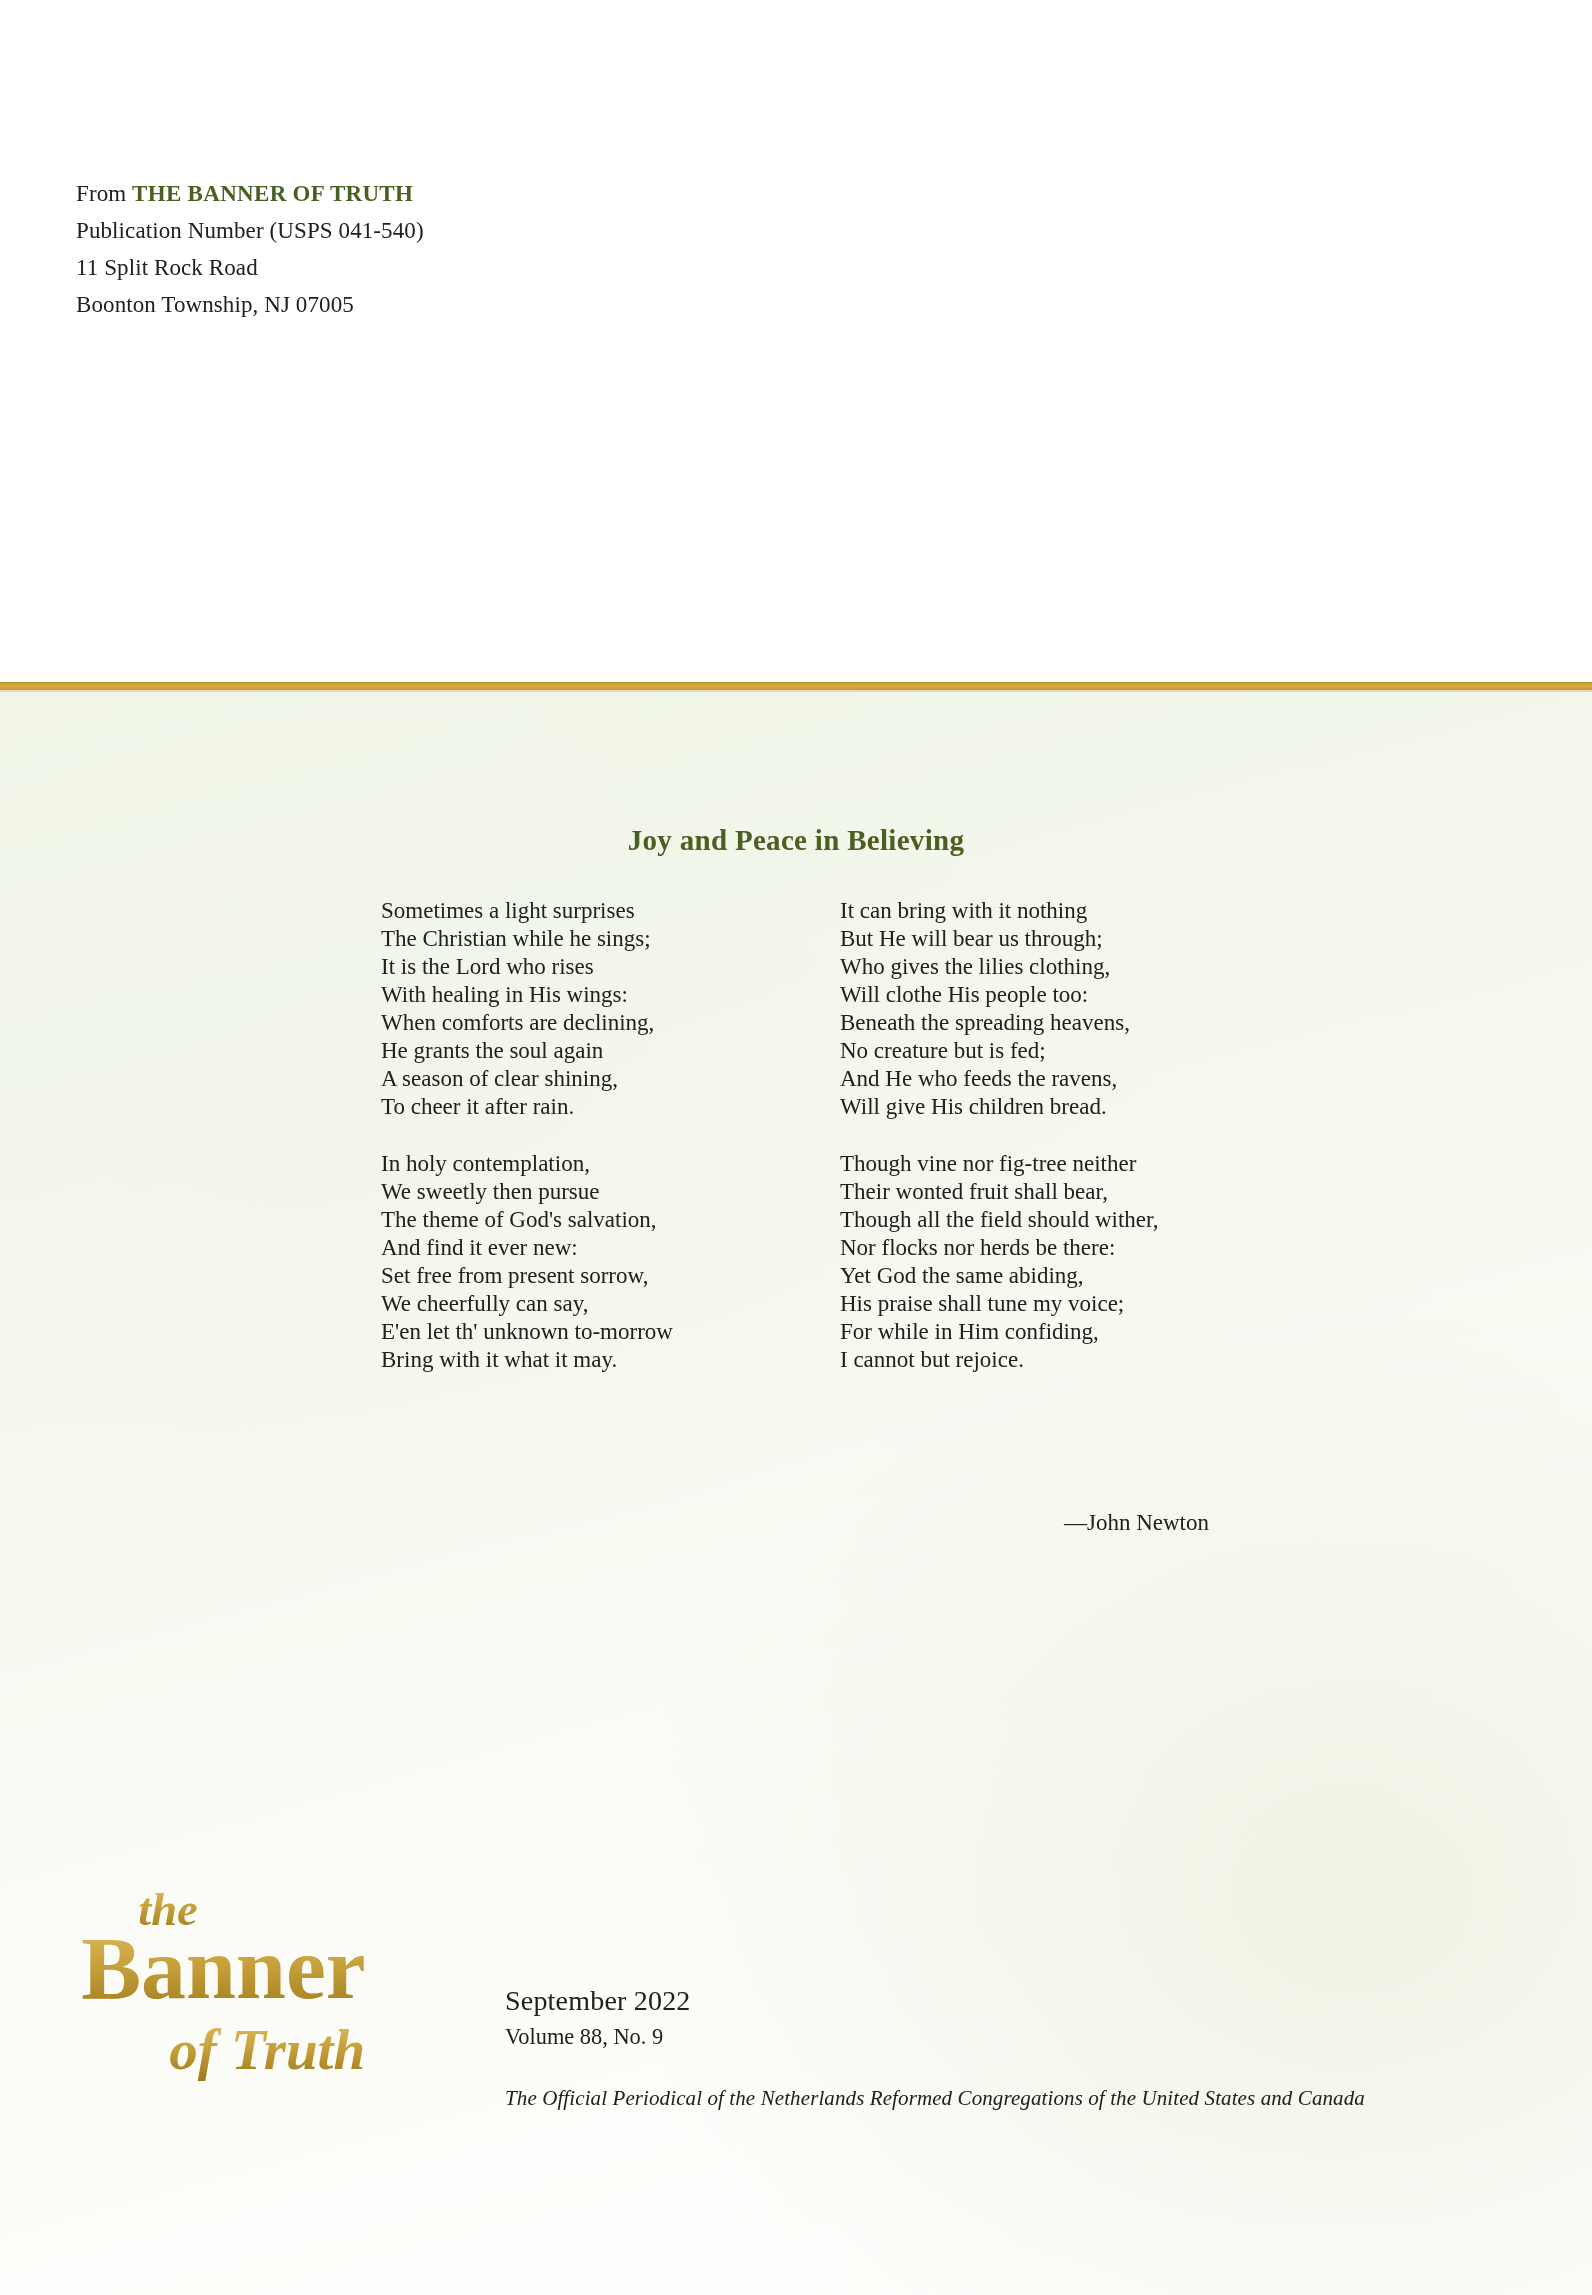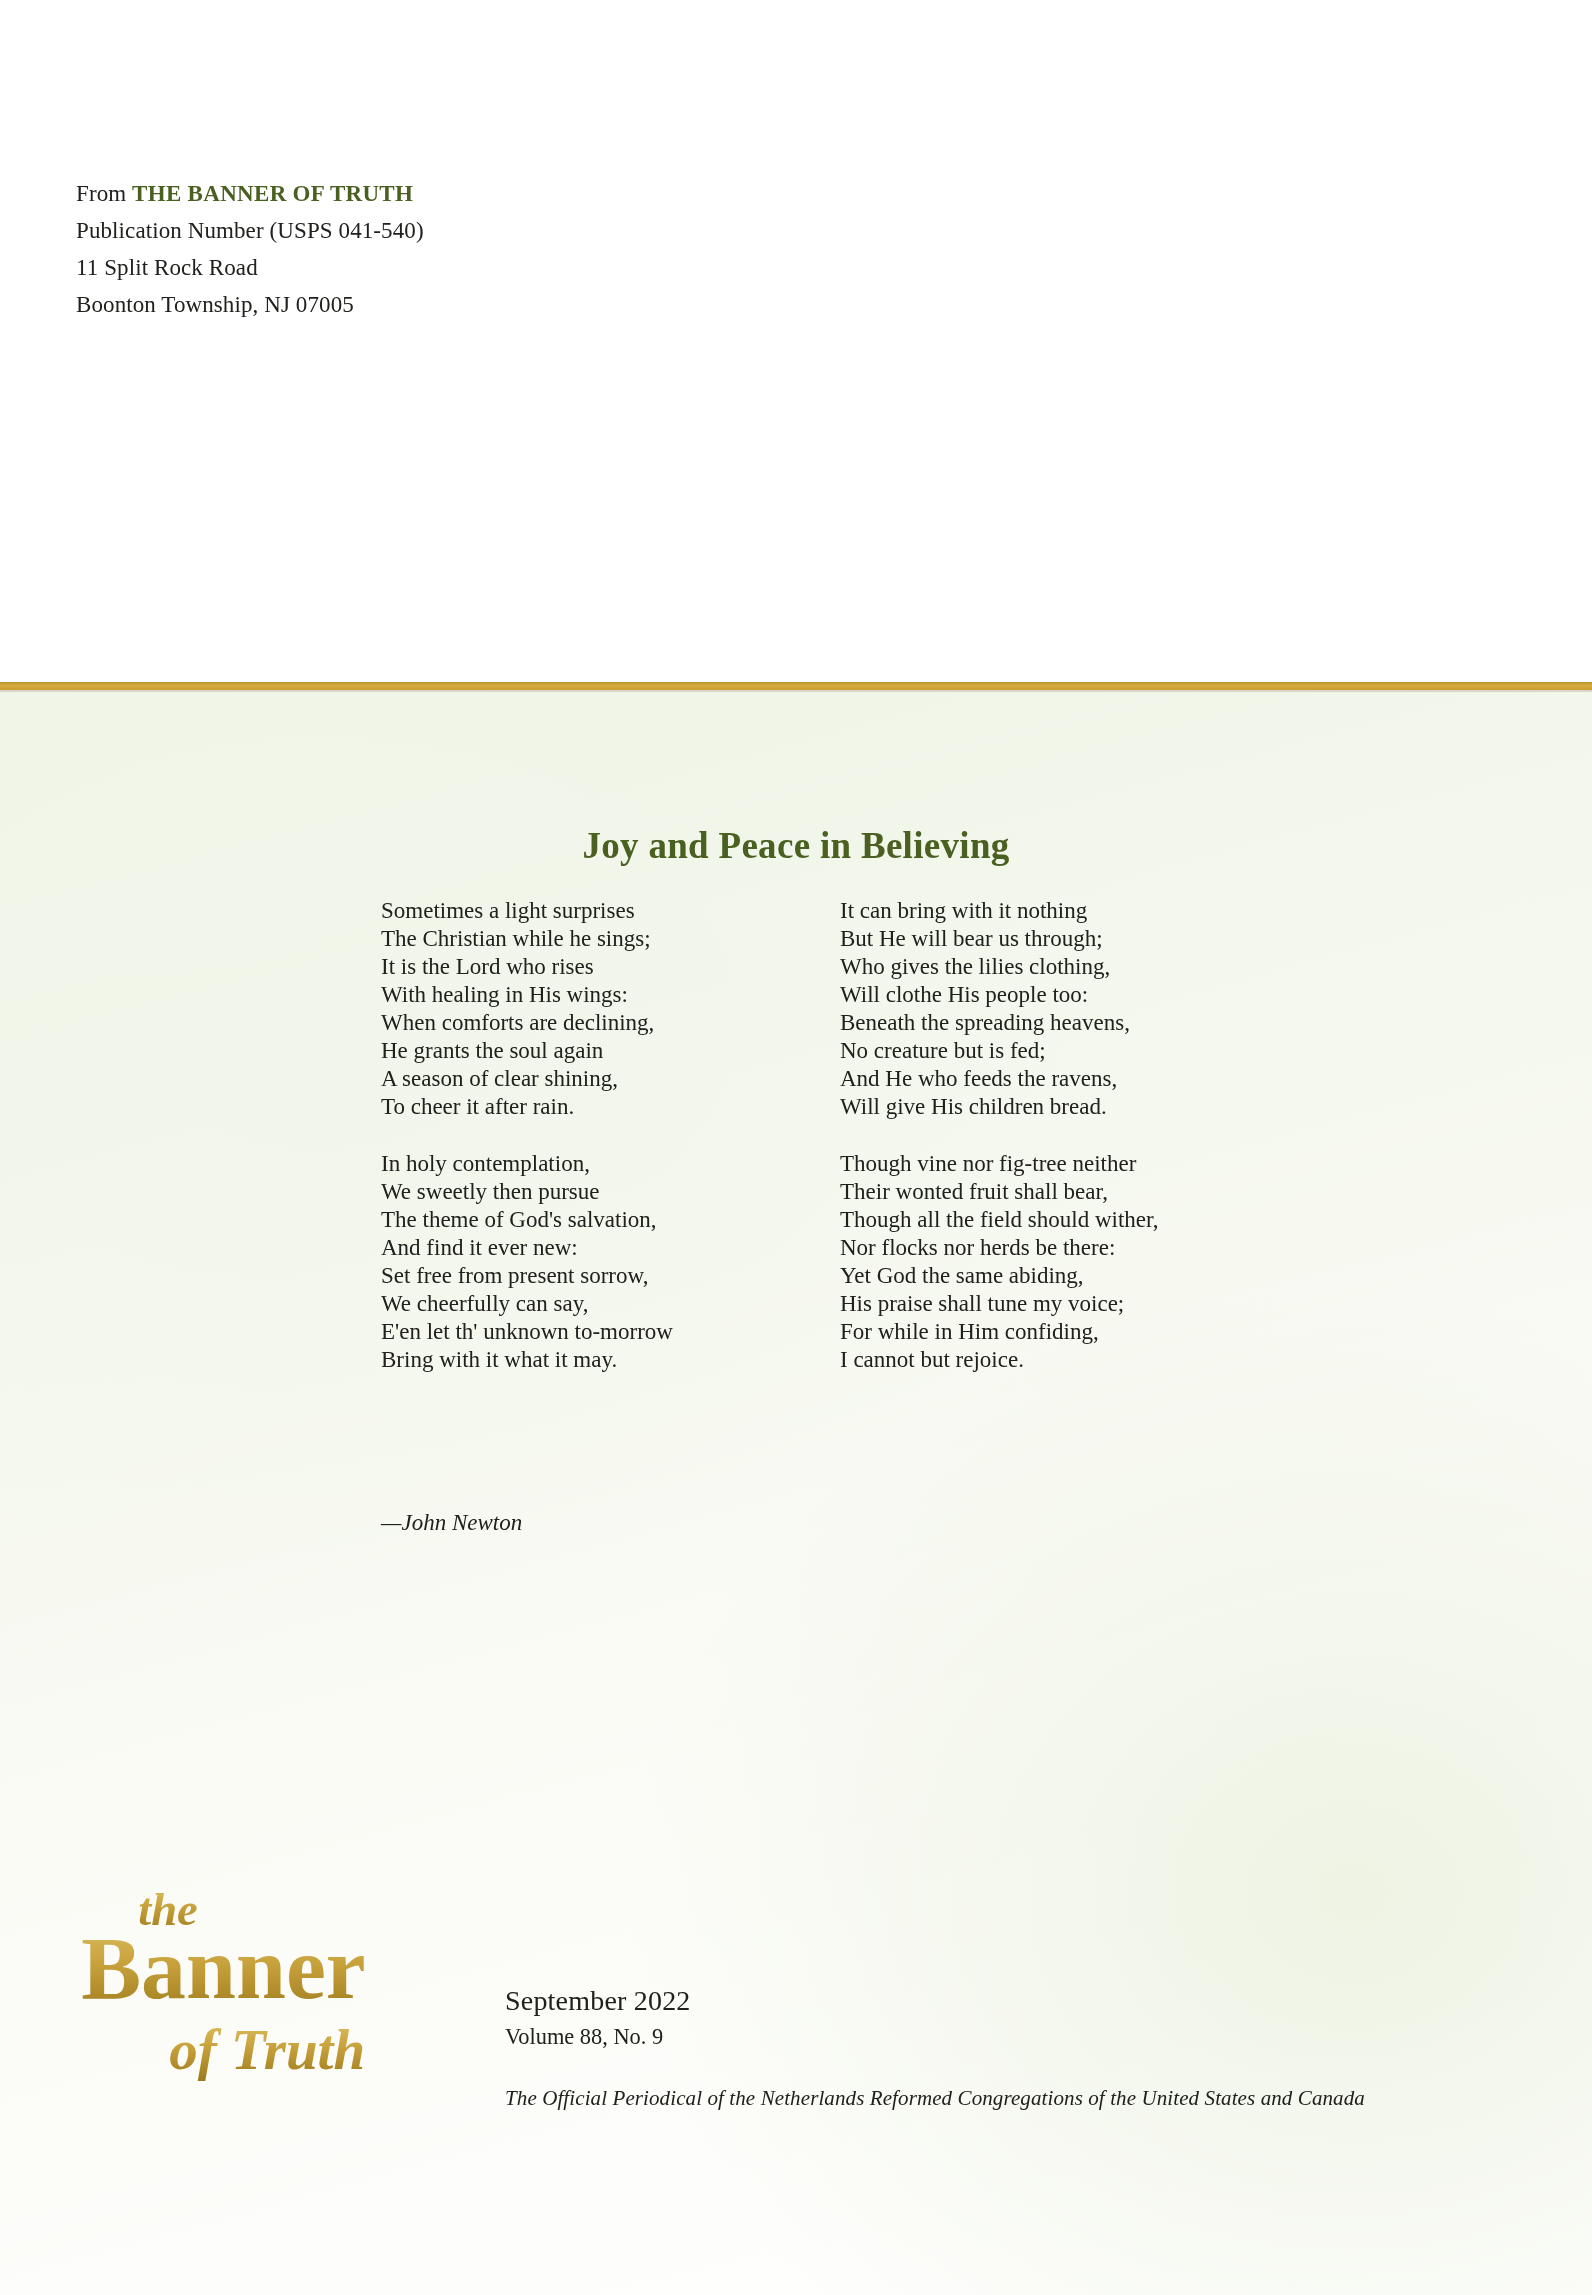--- a/index.html
+++ b/index.html
@@ -80,21 +80,21 @@
       linear-gradient(165deg, #eef4e6 0%, #f5f8ee 35%, #fbfcf7 65%, #ffffff 100%);
   }
 
   
   .poem-title {
     position: absolute;
     left: 0;
     top: 824px;
     width: 1592px;
     text-align: center;
-    font-size: 37px;
+    font-size: 29px;
     font-weight: bold;
     color: #4a6020;
     letter-spacing: 0.3px;
   }
 
   .poem-cols {
     position: absolute;
     left: 381px;
     top: 897px;
     width: 872px;
@@ -109,21 +109,21 @@
     line-height: 28px;
     color: #20201d;
     margin-bottom: 29px;
     white-space: pre-line;
   }
   .attribution {
     position: absolute;
     left: 381px;
     top: 1510px;
     width: 828px;
-    font-style: italic;
+    text-align: right;
     font-size: 23px;
     color: #20201d;
   }
 
   
   .logo {
     position: absolute;
     left: 76px;
     top: 1877px;
     width: 406px;

